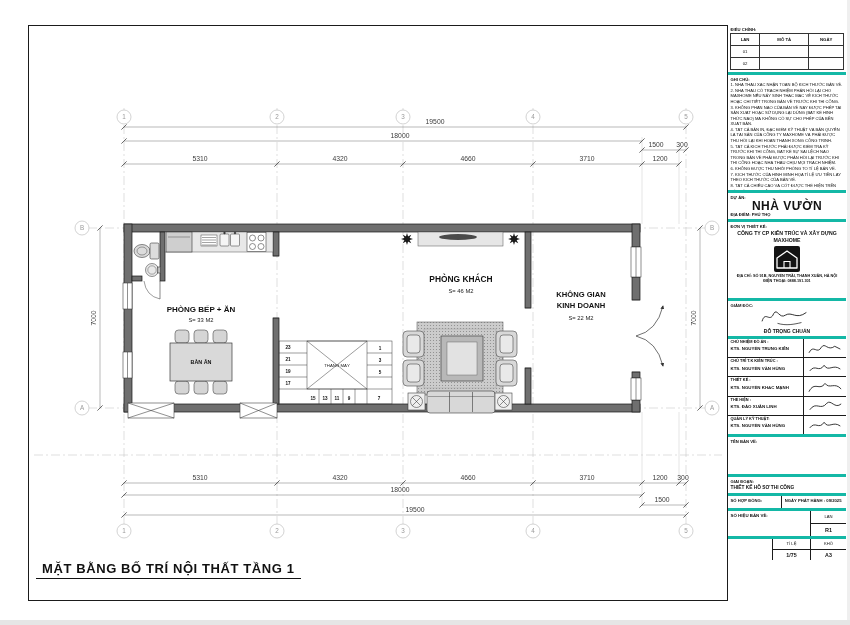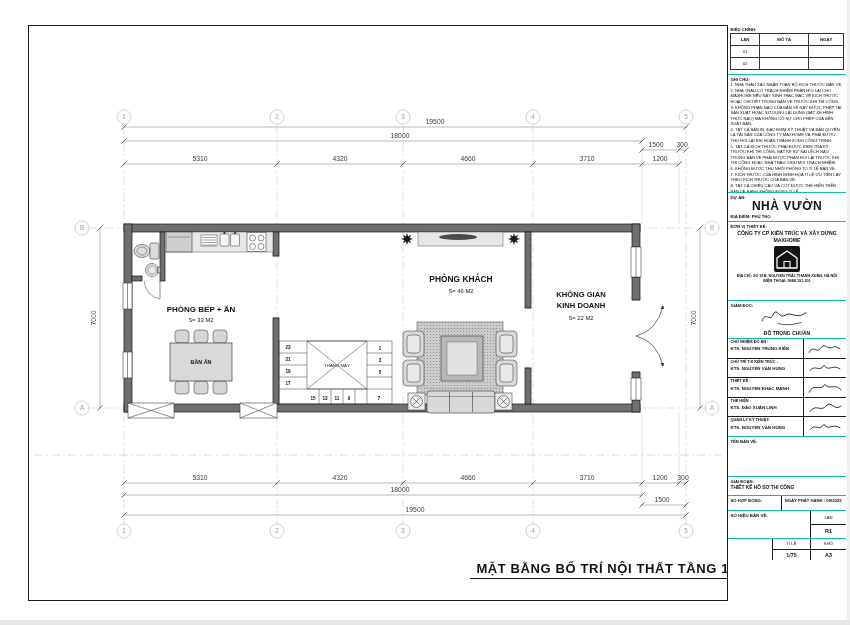--- a/index.html
+++ b/index.html
@@ -3,27 +3,27 @@
 <meta charset="utf-8">
 <style>
   html,body{margin:0;padding:0;background:#fff;}
   #stage{position:relative;width:850px;height:625px;background:#fff;overflow:hidden;
          font-family:"Liberation Sans",sans-serif;color:#111;}
   .edge-b{position:absolute;left:0;right:0;bottom:0;height:5px;background:#e6e6e6;}
   .edge-r{position:absolute;top:0;right:0;bottom:0;width:3px;background:#efefef;}
   #frame{position:absolute;left:28px;top:25px;width:818px;height:576px;
          border:1.6px solid #1b1b1b;box-sizing:border-box;}
   #plan-svg{position:absolute;left:28px;top:25px;width:699px;height:576px;}
-  #plan-title{position:absolute;left:36px;top:559px;width:699px;text-align:right;}
+  #plan-title{position:absolute;left:36px;top:559px;width:699px;text-align:left;}
   #plan-title span{font-size:13px;font-weight:bold;letter-spacing:.6px;
          border-bottom:1.3px solid #111;padding:0 6px 2px 6px;}
   
   #tb{position:absolute;left:727px;top:25px;width:119px;height:576px;box-sizing:border-box;
       border-left:1.6px solid #1b1b1b;background:#fff;font-size:4.5px;line-height:1.25;}
-  .sec{box-sizing:border-box;border-bottom:1px solid #14b8a6;position:relative;overflow:hidden;}
+  .sec{box-sizing:border-box;border-bottom:3px solid #14b8a6;position:relative;overflow:hidden;}
   .lbl{font-size:4.2px;font-weight:bold;}
   .pad{padding:1.5px 2.5px;}
   .rev-grid{display:grid;grid-template-columns:26% 44% 30%;border-top:1px solid #333;margin:0 2px;}
   .rev-cell{border-right:1px solid #333;border-bottom:1px solid #333;height:11px;
             display:flex;align-items:center;justify-content:center;font-size:4.3px;}
   .rev-cell:nth-child(3n){border-right:none;}
   .rev-head{font-weight:bold;}
   .rev-grid{border-left:1px solid #333;border-right:1px solid #333;}
   .notes{font-size:4.1px;line-height:1.32;padding:1.5px 2.5px;color:#111;}
   .notes .nt{margin-bottom:.6px;}

